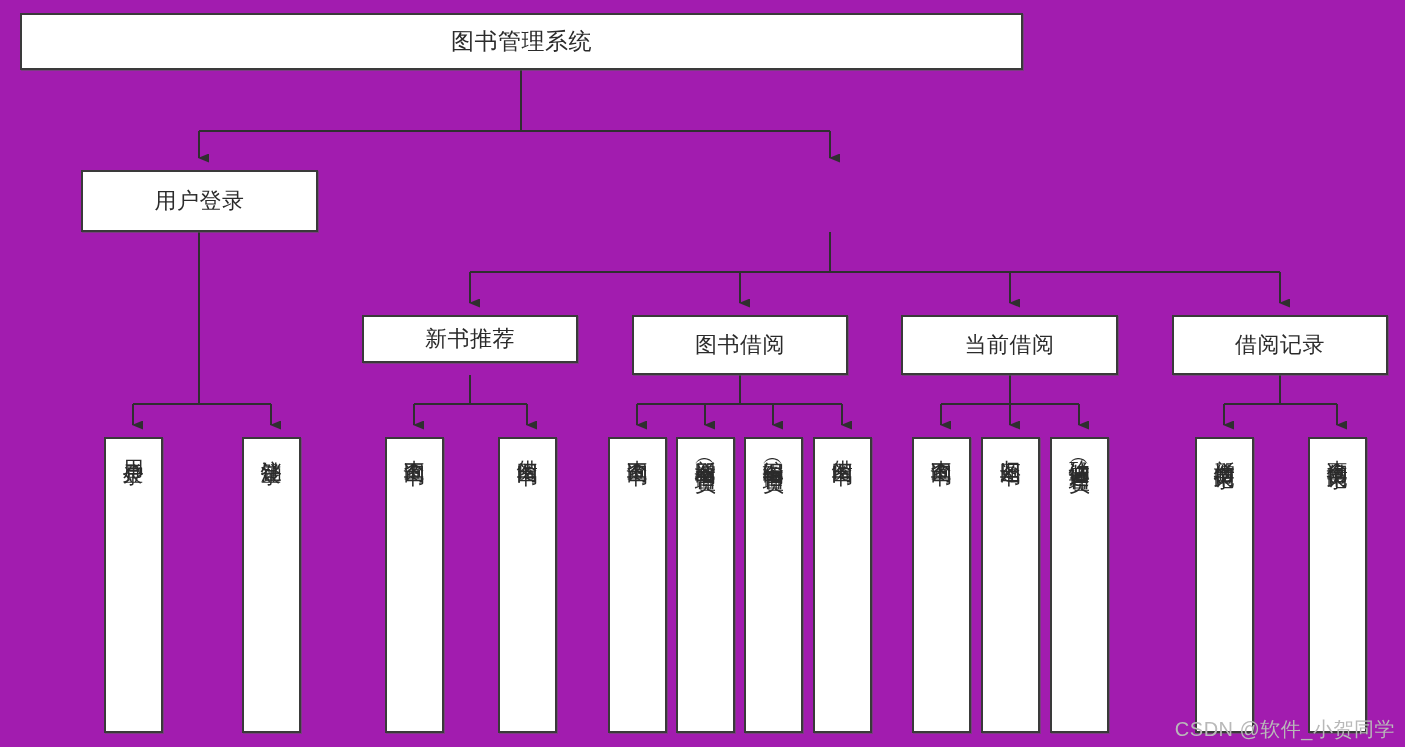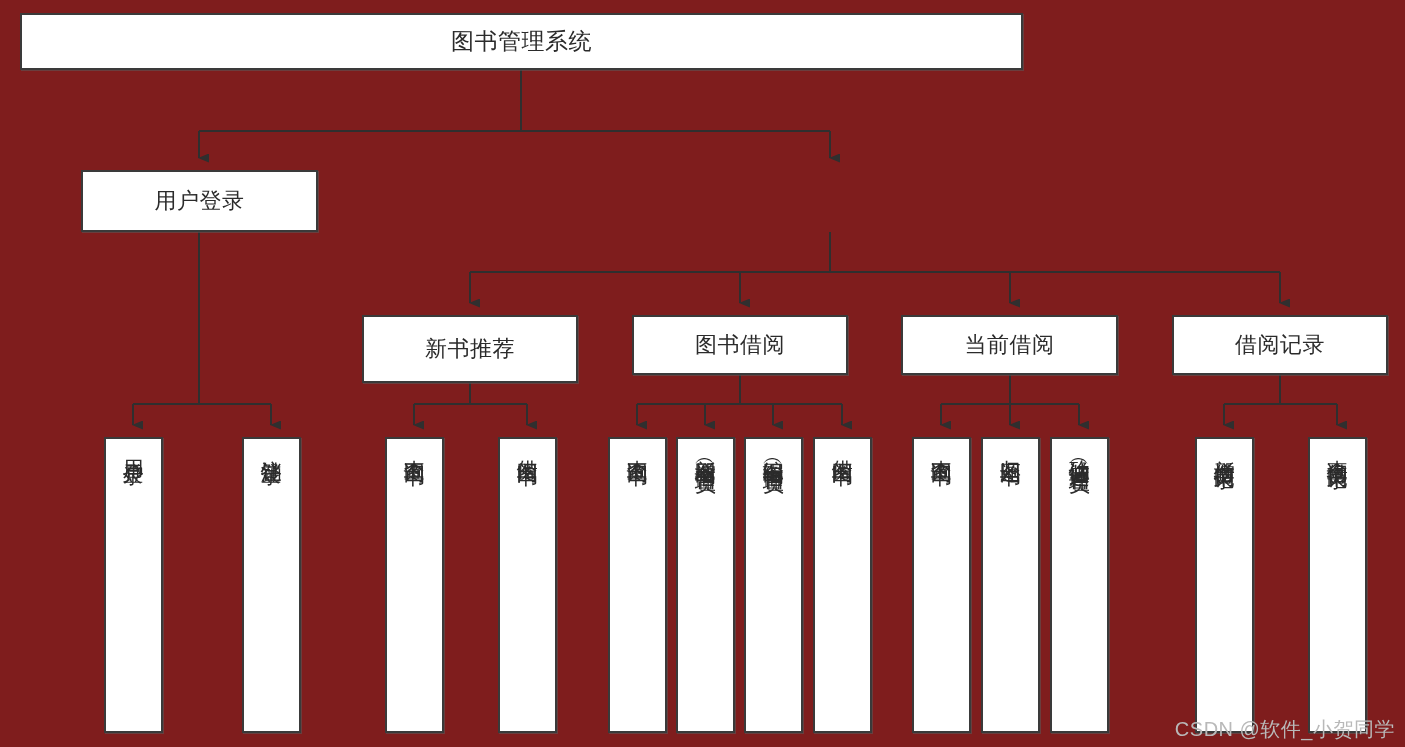--- a/index.html
+++ b/index.html
@@ -4,21 +4,21 @@
 <style>
   html,body{margin:0;padding:0;background:#ffffff;}
   body{
     font-family:"Liberation Sans","DejaVu Sans",sans-serif;
     -webkit-font-smoothing:antialiased;
   }
   #stage{
     position:relative;
     width:1405px;
     height:747px;
-    background:#7f1d1d;
+    background:#a21caf;
     overflow:hidden;
   }
   svg#wires{
     position:absolute;
     left:0; top:0;
     width:1405px; height:747px;
     pointer-events:none;
   }
   .node{
     position:absolute;
@@ -124,21 +124,21 @@
   </svg>
 
   <div class="node h root" style="left:20px;top:13px;width:1003px;height:57px;">
     <span class="lbl">图书管理系统</span>
   </div>
 
   <div class="node h" style="left:81px;top:170px;width:237px;height:62px;">
     <span class="lbl">用户登录</span>
   </div>
 
-  <div class="node h" style="left:362px;top:315px;width:216px;height:68px;">
+  <div class="node h" style="left:362px;top:315px;width:216px;height:48px;">
     <span class="lbl">新书推荐</span>
   </div>
   <div class="node h" style="left:632px;top:315px;width:216px;height:60px;justify-content:center;">
     <span class="lbl">图书借阅</span>
   </div>
   <div class="node h" style="left:901px;top:315px;width:217px;height:60px;">
     <span class="lbl">当前借阅</span>
   </div>
   <div class="node h" style="left:1172px;top:315px;width:216px;height:60px;">
     <span class="lbl">借阅记录</span>

